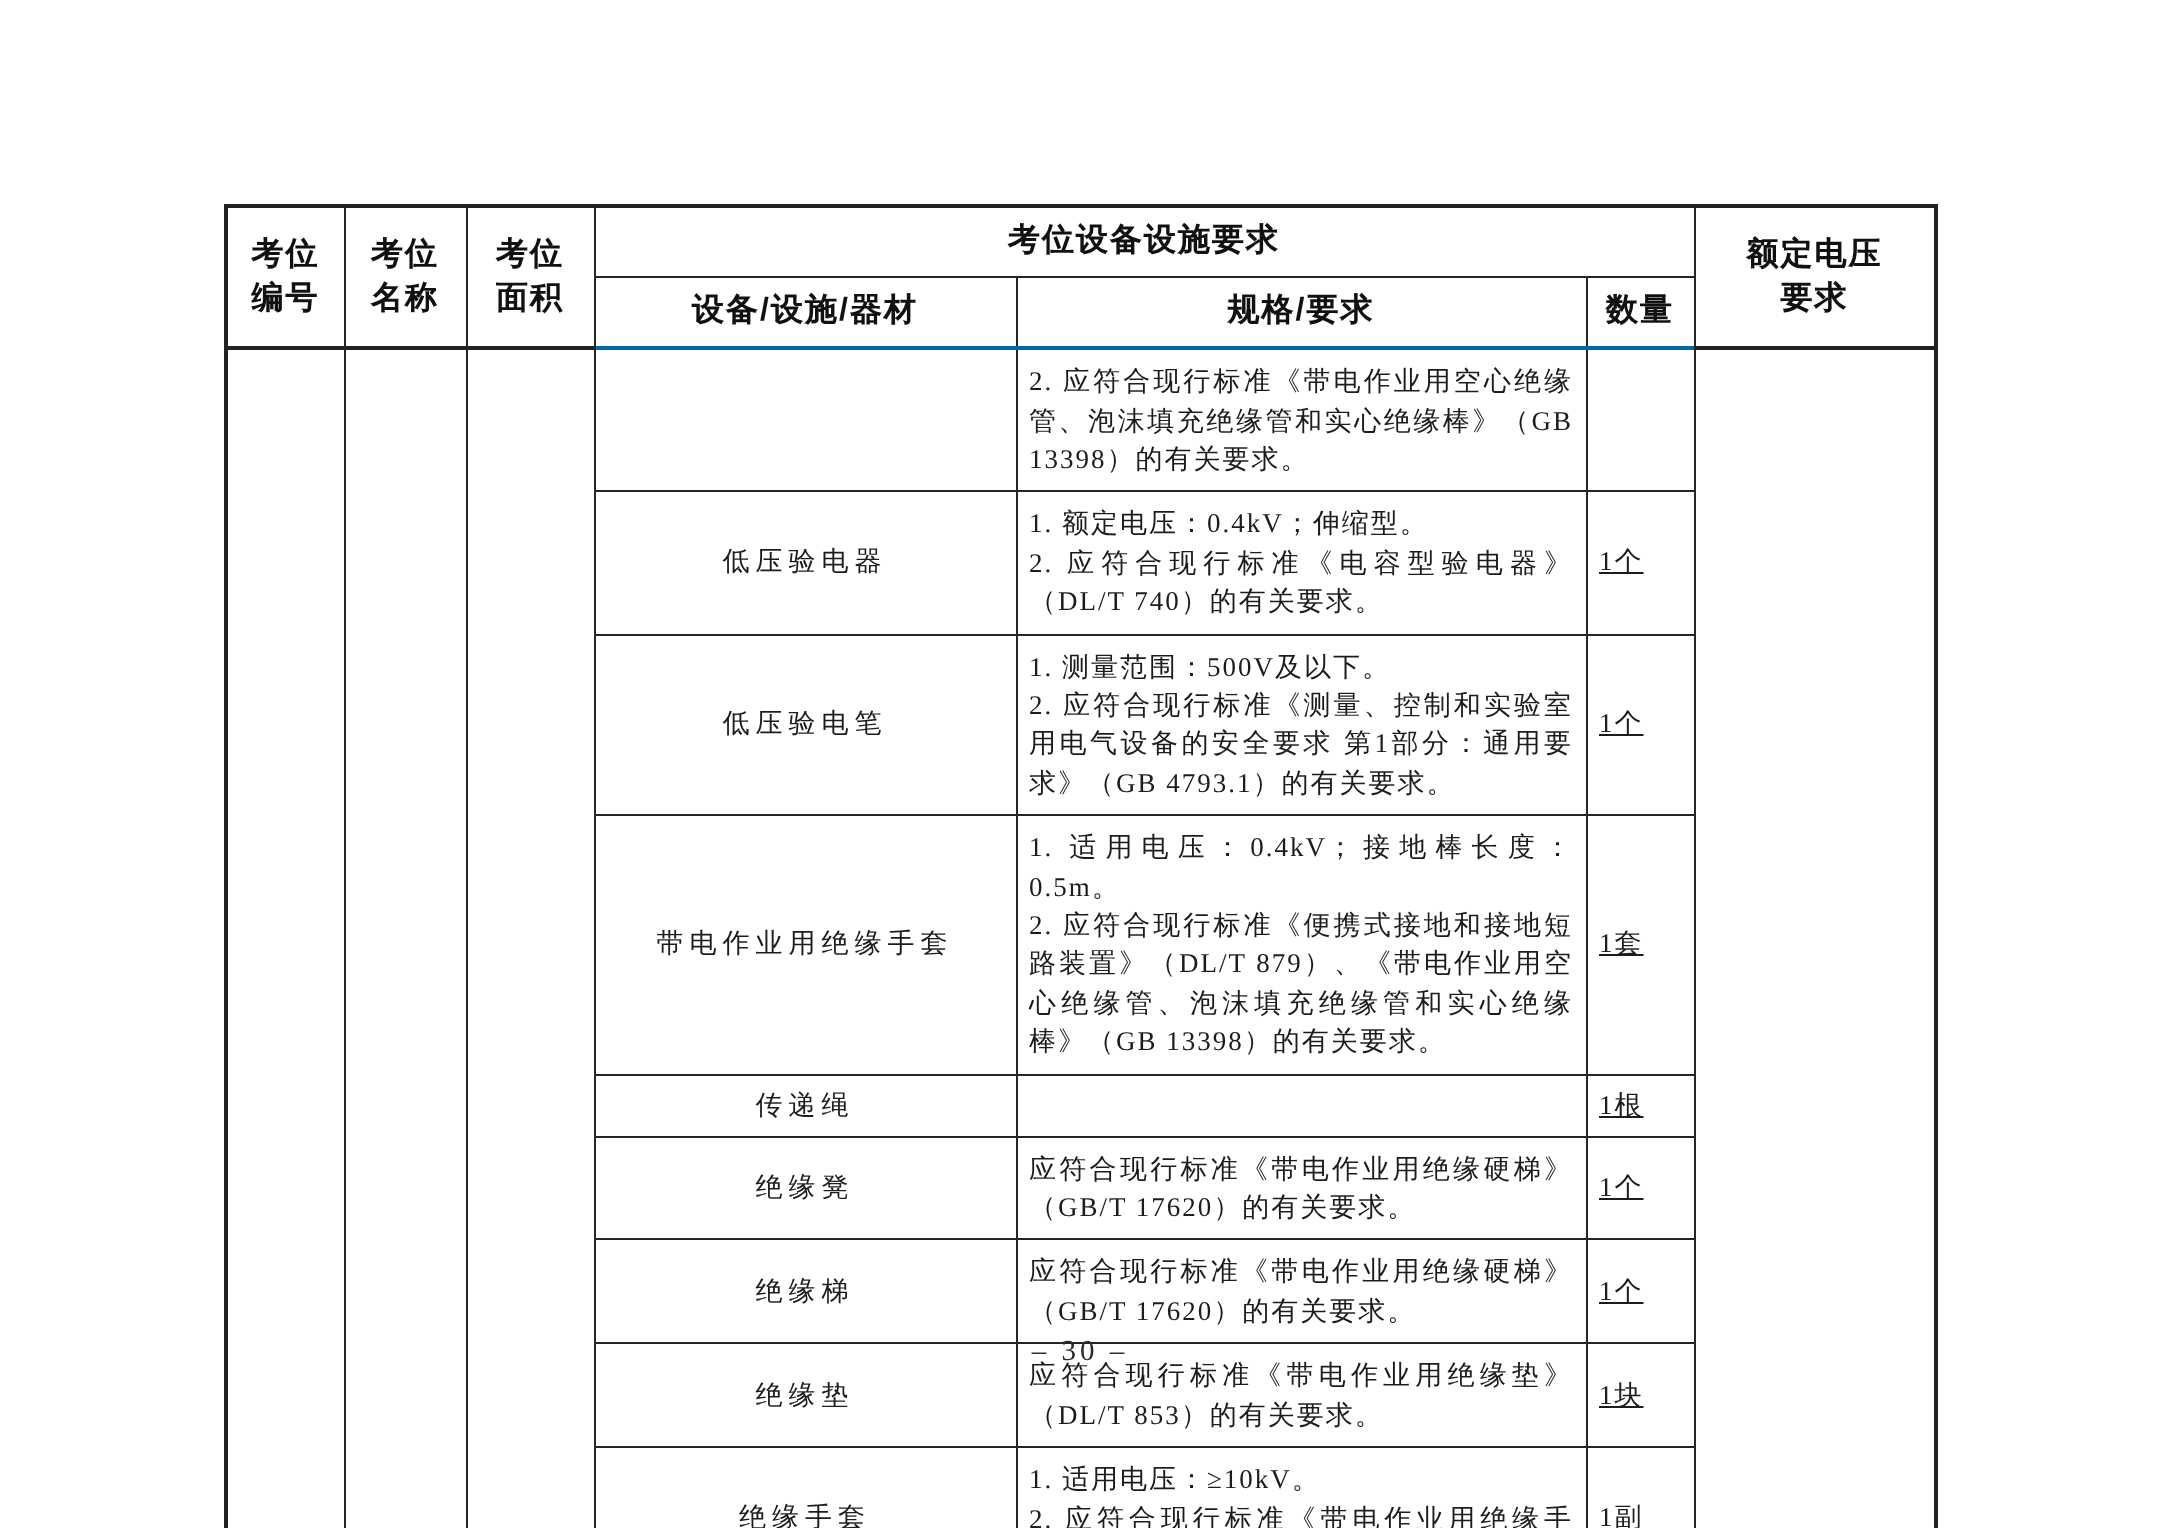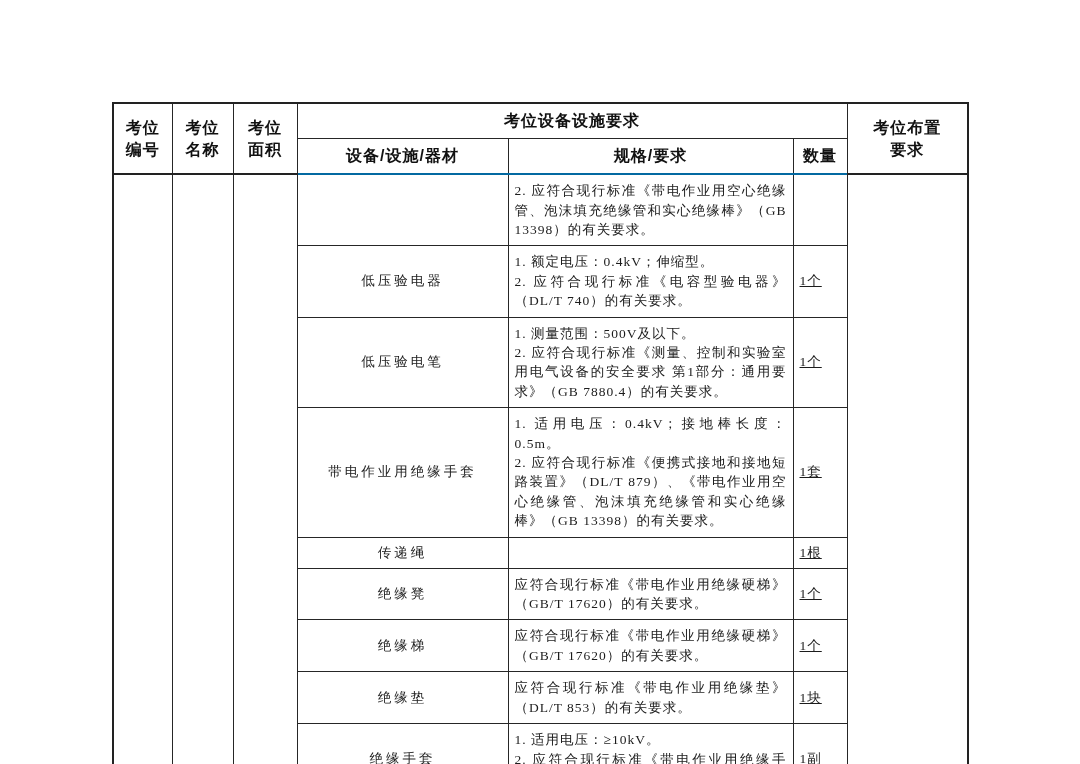--- a/index.html
+++ b/index.html
@@ -89,21 +89,21 @@
     </colgroup>
     <thead>
       <tr style="height:24px">
         <th class="rspan" rowspan="2">考位
 编号</th>
         <th class="rspan" rowspan="2">考位
 名称</th>
         <th class="rspan" rowspan="2">考位
 面积</th>
         <th colspan="3">考位设备设施要求</th>
-        <th class="rspan" rowspan="2">考位布置
+        <th class="rspan" rowspan="2">额定电压
 要求</th>
       </tr>
       <tr class="subhead" style="height:23px">
         <th>设备/设施/器材</th>
         <th>规格/要求</th>
         <th>数量</th>
       </tr>
     </thead>
     <tbody>
       <tr style="height:58px">
@@ -117,21 +117,21 @@
       </tr>
       <tr style="height:60px">
         <td class="device">低压验电器</td>
         <td class="spec">1. 额定电压：0.4kV；伸缩型。
 2. 应符合现行标准《电容型验电器》（DL/T 740）的有关要求。</td>
         <td class="qty">1个</td>
       </tr>
       <tr style="height:78px">
         <td class="device">低压验电笔</td>
         <td class="spec">1. 测量范围：500V及以下。
-2. 应符合现行标准《测量、控制和实验室用电气设备的安全要求 第1部分：通用要求》（GB 7880.4）的有关要求。</td>
+2. 应符合现行标准《测量、控制和实验室用电气设备的安全要求 第1部分：通用要求》（GB 4793.1）的有关要求。</td>
         <td class="qty">1个</td>
       </tr>
       <tr style="height:100px">
         <td class="device">带电作业用绝缘手套</td>
         <td class="spec">1. 适用电压：0.4kV；接地棒长度：0.5m。
 2. 应符合现行标准《便携式接地和接地短路装置》（DL/T 879）、《带电作业用空心绝缘管、泡沫填充绝缘管和实心绝缘棒》（GB 13398）的有关要求。</td>
         <td class="qty">1套</td>
       </tr>
       <tr style="height:19px">
         <td class="device">传递绳</td>
@@ -155,14 +155,15 @@
       </tr>
       <tr style="height:60px">
         <td class="device">绝缘手套</td>
         <td class="spec">1. 适用电压：≥10kV。
 2. 应符合现行标准《带电作业用绝缘手套》（GB/T 13782）的有关要求。</td>
         <td class="qty">1副</td>
       </tr>
     </tbody>
   </table>
 
+  <div class="footer">–  30  –</div>
 
 </div>
 
 </body></html>

